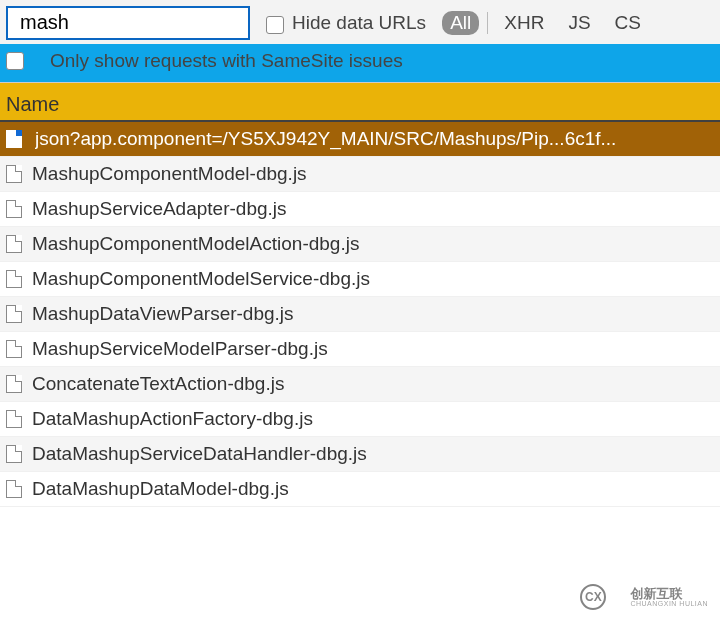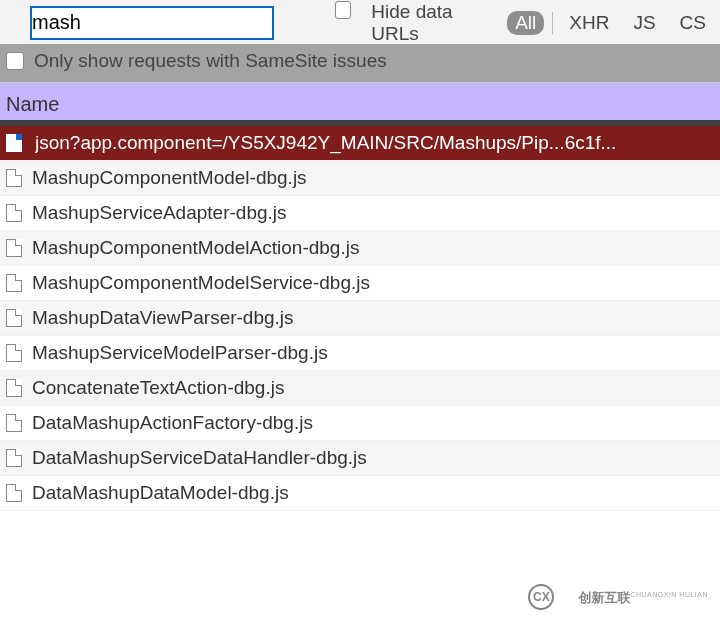--- a/index.html
+++ b/index.html
@@ -19,34 +19,32 @@
       padding: 6px 6px 4px 6px;
       gap: 16px;
       background: #f3f3f3;
       border-bottom: 1px solid transparent;
       height: 44px;
     }
     .filter-input {
       width: 244px;
       height: 34px;
       border: 2px solid #0a66c2;
-      padding: 0 0;
+      padding: 0 12px;
       font-size: 20px;
       font-family: inherit;
       outline: none;
       background: #fff;
-      margin-left: 24px;
     }
     .hide-urls {
       display: flex;
-      align-items: flex-start;
-      gap: 20px;
+      align-items: flex-end;
+      gap: 8px;
       color: #444;
       font-size: 19px;
-      margin-left: 45px;
     }
     .checkbox {
       width: 18px;
       height: 18px;
       border: 1px solid #888;
       border-radius: 3px;
       background: #fff;
       display: inline-block;
     }
     .filter-pills {
@@ -68,53 +66,53 @@
     }
     .sep {
       width: 1px;
       height: 22px;
       background: #bbb;
     }
     .secondrow {
       display: flex;
       align-items: center;
       padding: 6px 6px 10px 6px;
-      gap: 10px;
-      background: #a3a3a3;
+      gap: 26px;
+      background: #0ea5e9;
       border-bottom: 1px solid #ccc;
       font-size: 19px;
       color: #444;
     }
     .table-header {
       padding: 10px 8px 4px 6px;
       font-size: 20px;
       color: #333;
-      border-bottom: 6px solid #404040;
-      background: #c4b5fd;
+      border-bottom: 2px solid #404040;
+      background: #eab308;
     }
     .list {
       display: flex;
       flex-direction: column;
     }
     .row {
       display: flex;
       align-items: center;
       gap: 10px;
       padding: 6px 6px 6px 6px;
       font-size: 19px;
       color: #333;
       border-bottom: 1px solid #f0f0f0;
       white-space: nowrap;
       overflow: hidden;
     }
     .row:nth-child(even) {
       background: #f5f5f5;
     }
     .row.selected {
-      background: #7f1d1d;
+      background: #a16207;
       color: #fff;
       gap: 13px;
     }
     .file-icon {
       width: 16px;
       height: 18px;
       border: 1px solid #888;
       background: #fff;
       position: relative;
       flex-shrink: 0;
@@ -159,21 +157,21 @@
       border-radius: 50%;
       display: flex;
       align-items: center;
       justify-content: center;
       font-size: 12px;
       font-weight: bold;
       color: #333;
     }
     .watermark .txt {
       display: flex;
-      flex-direction: row;
+      flex-direction: column;
       line-height: 1;
     }
     .watermark .l1 { font-size: 13px; font-weight: bold; color: #333; }
     .watermark .l2 { font-size: 7px; color: #666; letter-spacing: 0.5px; }
   </style>
 </head>
 <body>
 
 <div class="toolbar">
   <input class="filter-input" value="mash" style="">

